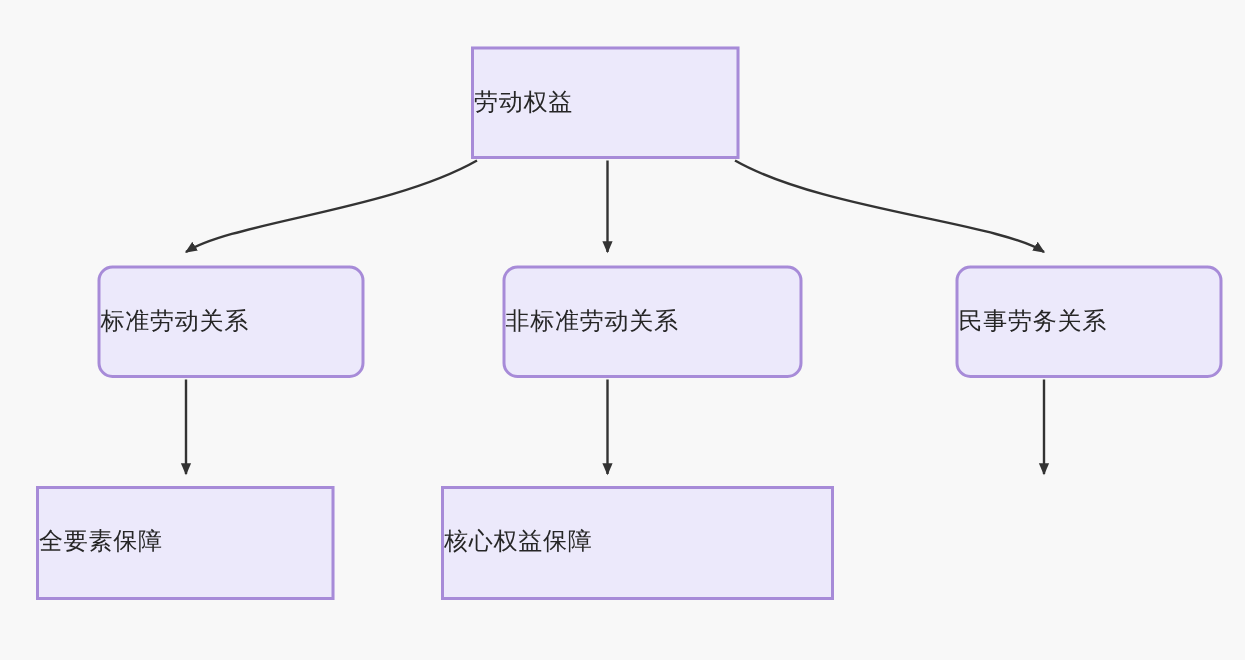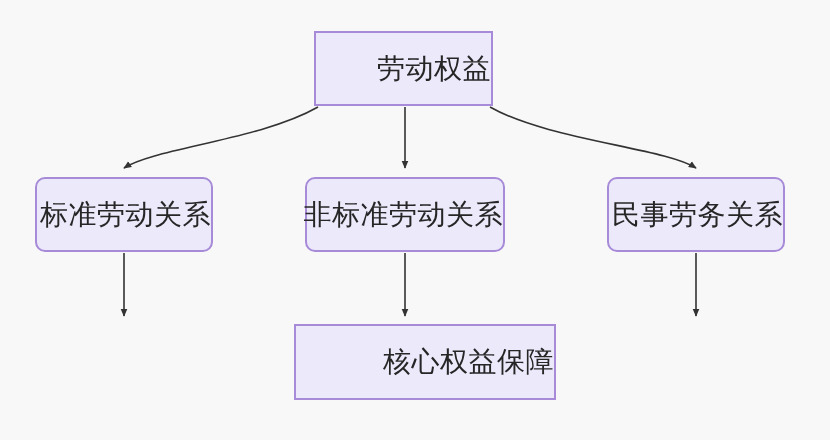--- a/index.html
+++ b/index.html
@@ -25,31 +25,32 @@
     top: 0;
     width: 830px;
     height: 440px;
     pointer-events: none;
   }
   .node {
     position: absolute;
     box-sizing: border-box;
     display: flex;
     align-items: center;
-    justify-content: flex-end;
+    justify-content: flex-start;
     background: #ece9fb;
     border: 2px solid #a78bd8;
     color: #262626;
-    font-size: 28px;
+    font-size: 16px;
     line-height: 1;
     letter-spacing: 0.5px;
     white-space: nowrap;
   }
   .node.rounded {
     border-radius: 10px;
+    margin-left: 30px;
   }
   .node.sharp {
     border-radius: 0;
   }
   .node-label {
     display: block;
   }
 </style>
 </head>
 <body>
@@ -85,19 +86,22 @@
   </div>
 
   <div class="node rounded" style="left:607px; top:177px; width:178px; height:75px;">
     <span class="node-label">民事劳务关系</span>
   </div>
 
   <div class="node rounded" style="left:305px; top:177px; width:200px; height:75px;">
     <span class="node-label">非标准劳动关系</span>
   </div>
 
+  <div class="node sharp" style="left:24px; top:324px; width:199px; height:76px;">
+    <span class="node-label">全要素保障</span>
+  </div>
 
   <div class="node sharp" style="left:294px; top:324px; width:262px; height:76px;">
     <span class="node-label">核心权益保障</span>
   </div>
 
 
 </div>
 
 </body></html>

